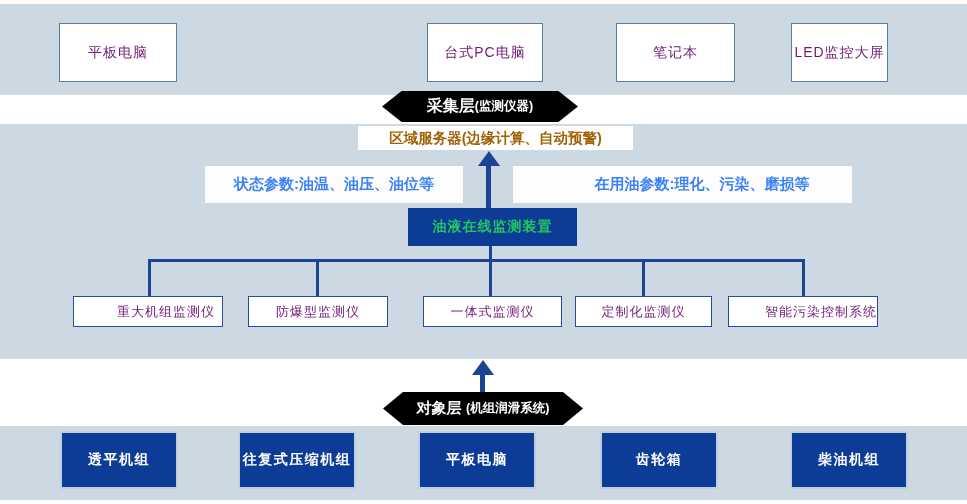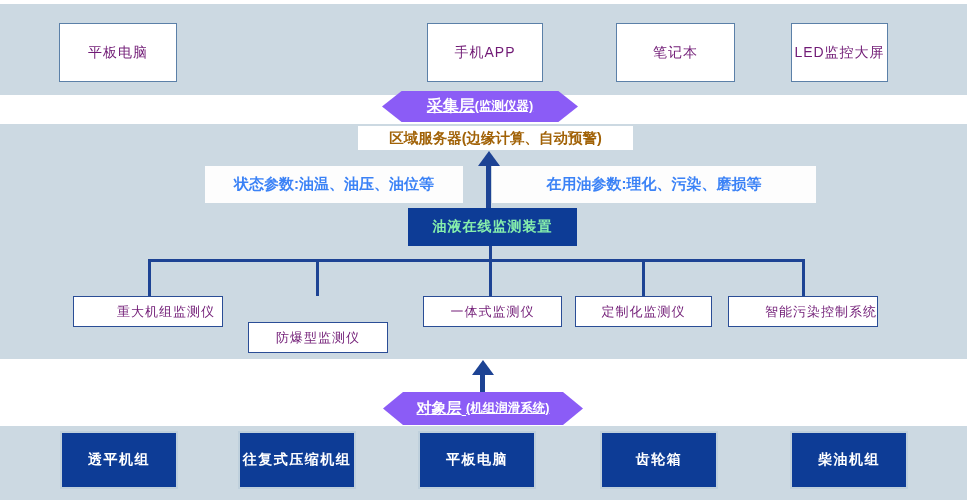--- a/index.html
+++ b/index.html
@@ -10,37 +10,37 @@
   .band-middle{top:124px;height:235px;}
   .band-bottom{top:426px;height:74px;}
 
   .wbox{position:absolute;background:#ffffff;border:1.5px solid #5b80a8;
         display:flex;align-items:center;justify-content:center;
         color:#701a75;font-size:14px;letter-spacing:1px;box-sizing:border-box;}
   .top-row{top:23px;height:59px;}
 
   .mon-row{top:296px;height:31px;border:1.5px solid #2a4d96;font-size:13px;}
 
-  .pill{position:absolute;background:#8b5cf6;color:#ffffff;
+  .pill{position:absolute;background:#000000;color:#ffffff;
         display:flex;align-items:center;justify-content:center;white-space:nowrap;
-        clip-path:polygon(0 50%,10% 0,90% 0,100% 50%,90% 100%,10% 100%);text-decoration:underline;}
+        clip-path:polygon(0 50%,10% 0,90% 0,100% 50%,90% 100%,10% 100%);}
   .pill .big{font-size:16px;font-weight:bold;}
   .pill .small{font-size:12.5px;font-weight:bold;}
 
   .server{position:absolute;left:358px;top:126px;width:275px;height:24px;background:#ffffff;
           display:flex;align-items:center;justify-content:center;
           color:#a16207;font-weight:bold;font-size:14.5px;white-space:nowrap;}
 
   .plabel{position:absolute;top:166px;height:37px;background:#fdfdfd;
           display:flex;align-items:center;justify-content:center;
           color:#3b82f6;font-weight:bold;font-size:15px;white-space:nowrap;}
 
   .device{position:absolute;left:408px;top:208px;width:169px;height:38px;background:#0d3c96;
           display:flex;align-items:center;justify-content:center;
-          color:#86efac;font-weight:bold;font-size:14px;letter-spacing:1px;}
+          color:#22c55e;font-weight:bold;font-size:14px;letter-spacing:1px;}
 
   .line{position:absolute;background:#1d4394;}
   .shaft{position:absolute;width:5px;background:#1d4394;}
   .ahead{position:absolute;width:0;height:0;border-left:11px solid transparent;
          border-right:11px solid transparent;border-bottom:15px solid #1d4394;}
 
   .dbox{position:absolute;top:431px;height:58px;background:#0d3c96;border:2px solid #bfd0dc;
         display:flex;align-items:center;justify-content:center;box-sizing:border-box;
         color:#ffffff;font-weight:bold;font-size:14px;letter-spacing:1.5px;}
 </style>
@@ -50,21 +50,21 @@
 <div id="stage">
 
   <div class="band band-top"></div>
   <div class="band band-middle"></div>
   <div class="band band-bottom"></div>
 
   <div class="wbox top-row" style="left:59px;width:118px;">
       <span>平板电脑</span>
     </div>
   <div class="wbox top-row" style="left:427px;width:116px;">
-      <span>手机APP</span>
+      <span>台式PC电脑</span>
     </div>
   <div class="wbox top-row" style="left:616px;width:119px;">
       <span>笔记本</span>
     </div>
   <div class="wbox top-row" style="left:791px;width:97px;">
       <span>LED监控大屏</span>
     </div>
 
   <div class="pill" style="left:382px;top:91px;width:196px;height:31px;">
     <span class="big">采集层</span>
@@ -74,40 +74,40 @@
   <div class="server">
     <span>区域服务器(边缘计算、自动预警)</span>
   </div>
 
   <div class="ahead" style="left:478px;top:151px;"></div>
   <div class="shaft" style="left:486px;top:164px;height:46px;"></div>
 
   <div class="plabel" style="left:205px;width:258px;">
     <span>状态参数:油温、油压、油位等</span>
   </div>
-  <div class="plabel" style="left:492px;width:324px;">
+  <div class="plabel" style="left:513px;width:300px;padding-left:39px;">
     <span>在用油参数:理化、污染、磨损等</span>
   </div>
 
   <div class="device">
     <span>油液在线监测装置</span>
   </div>
 
   <div class="line" style="left:489px;top:246px;width:3px;height:16px;"></div>
   <div class="line" style="left:148px;top:259px;width:657px;height:3px;"></div>
   <div class="line" style="left:148px;top:259px;width:3px;height:37px;"></div>
   <div class="line" style="left:316px;top:259px;width:3px;height:37px;"></div>
   <div class="line" style="left:489px;top:259px;width:3px;height:37px;"></div>
   <div class="line" style="left:642px;top:259px;width:3px;height:37px;"></div>
   <div class="line" style="left:802px;top:259px;width:3px;height:37px;"></div>
 
   <div class="wbox mon-row" style="left:73px;width:150px;padding-left:36px;">
       <span>重大机组监测仪</span>
     </div>
-  <div class="wbox mon-row" style="left:248px;width:140px;margin-top:26px;">
+  <div class="wbox mon-row" style="left:248px;width:140px;">
       <span>防爆型监测仪</span>
     </div>
   <div class="wbox mon-row" style="left:423px;width:139px;">
       <span>一体式监测仪</span>
     </div>
   <div class="wbox mon-row" style="left:575px;width:137px;">
       <span>定制化监测仪</span>
     </div>
   <div class="wbox mon-row" style="left:728px;width:150px;justify-content:flex-end;">
       <span>智能污染控制系统</span>

